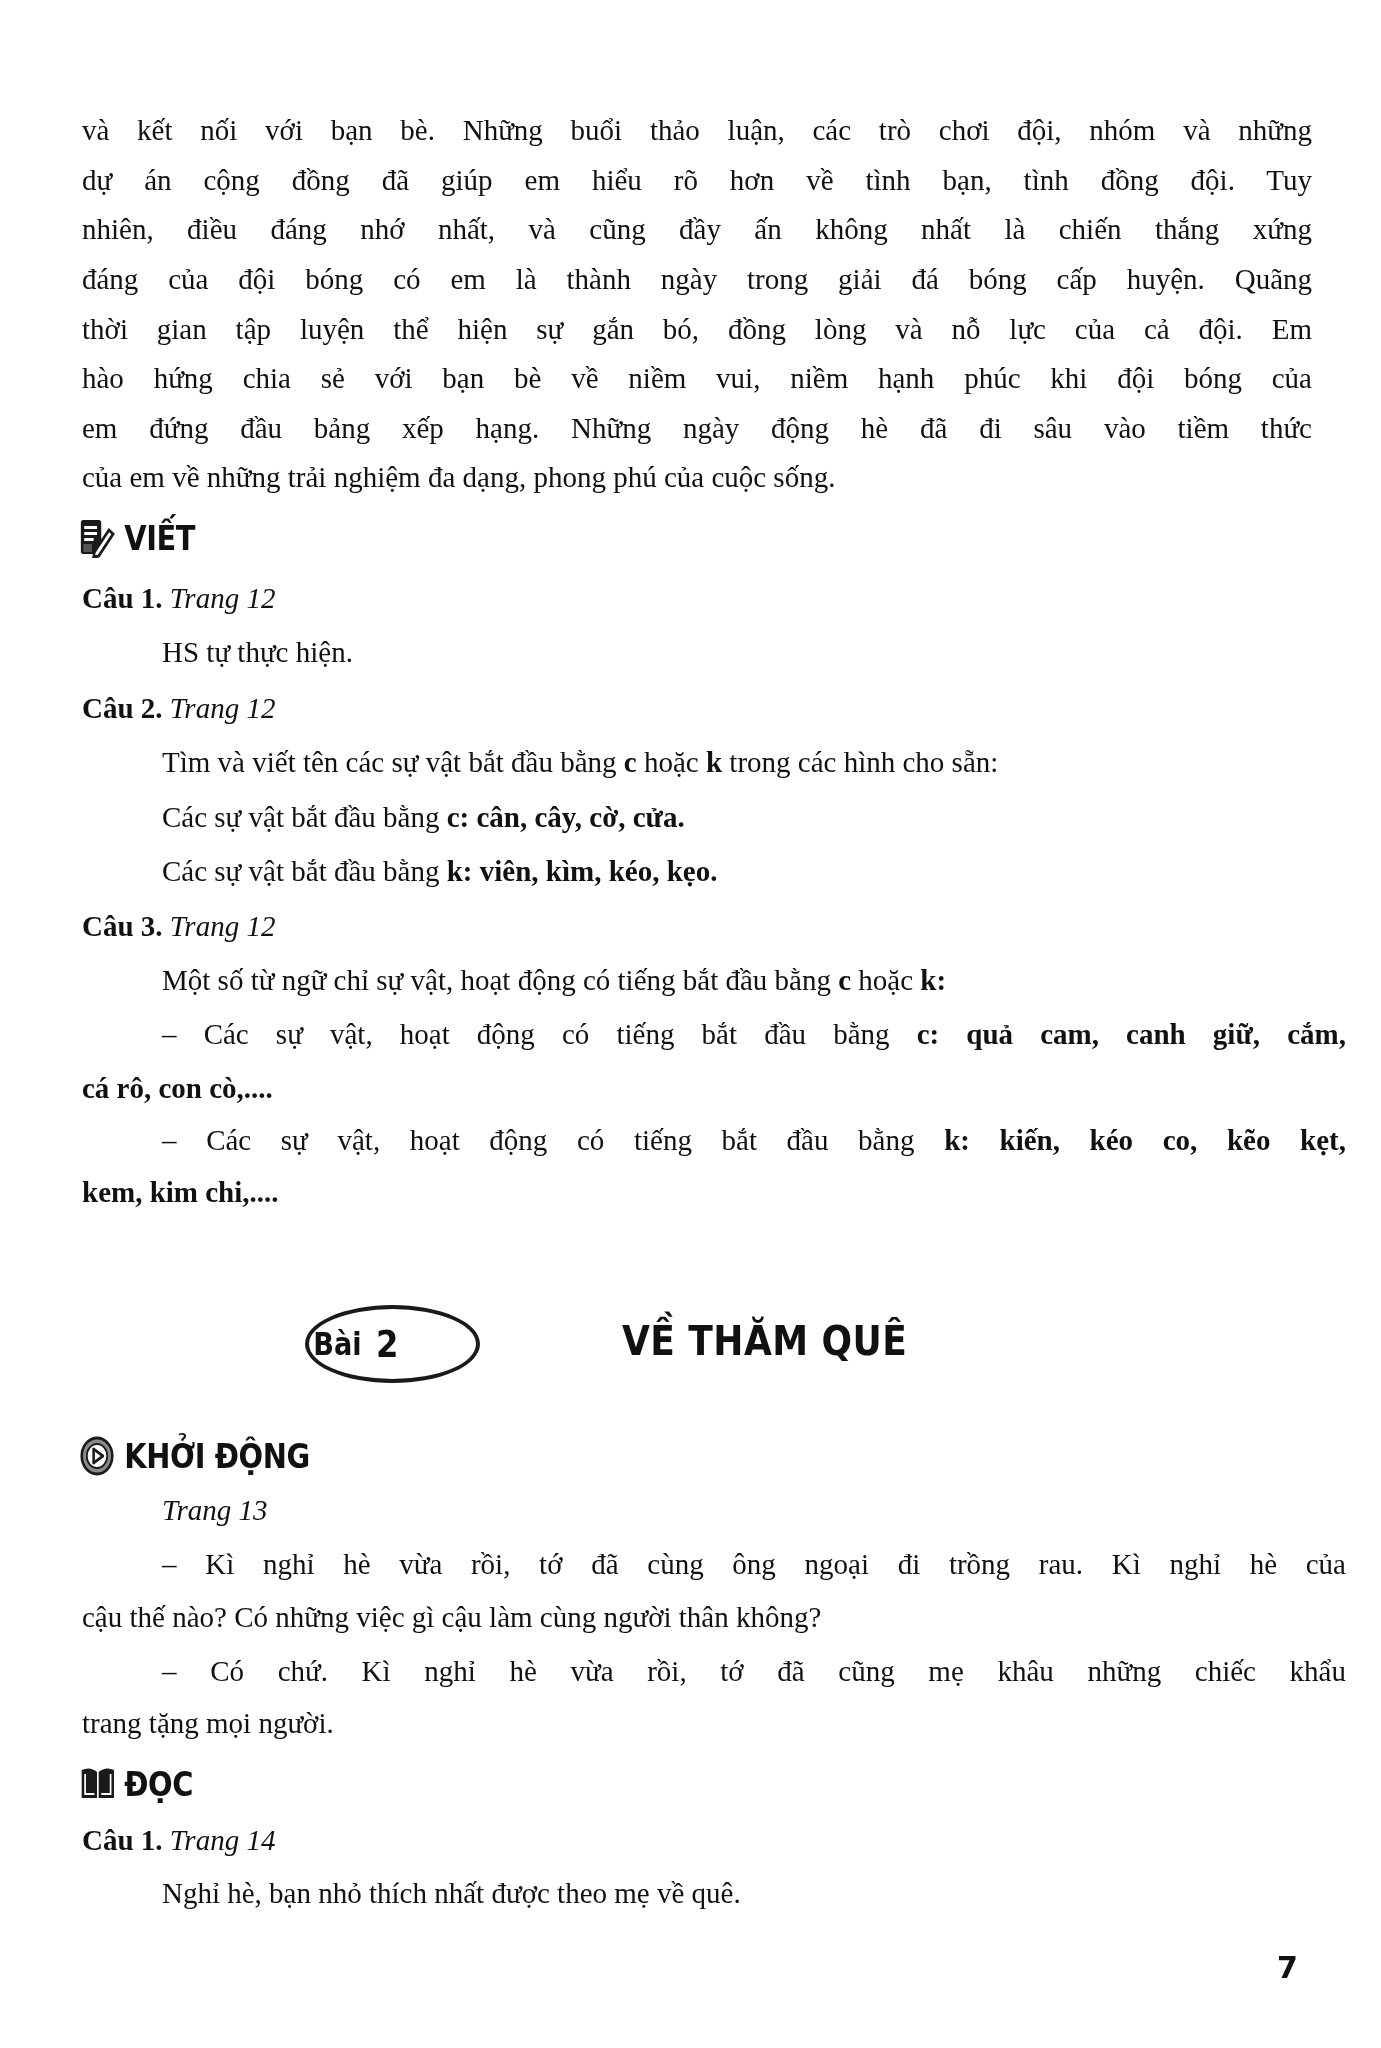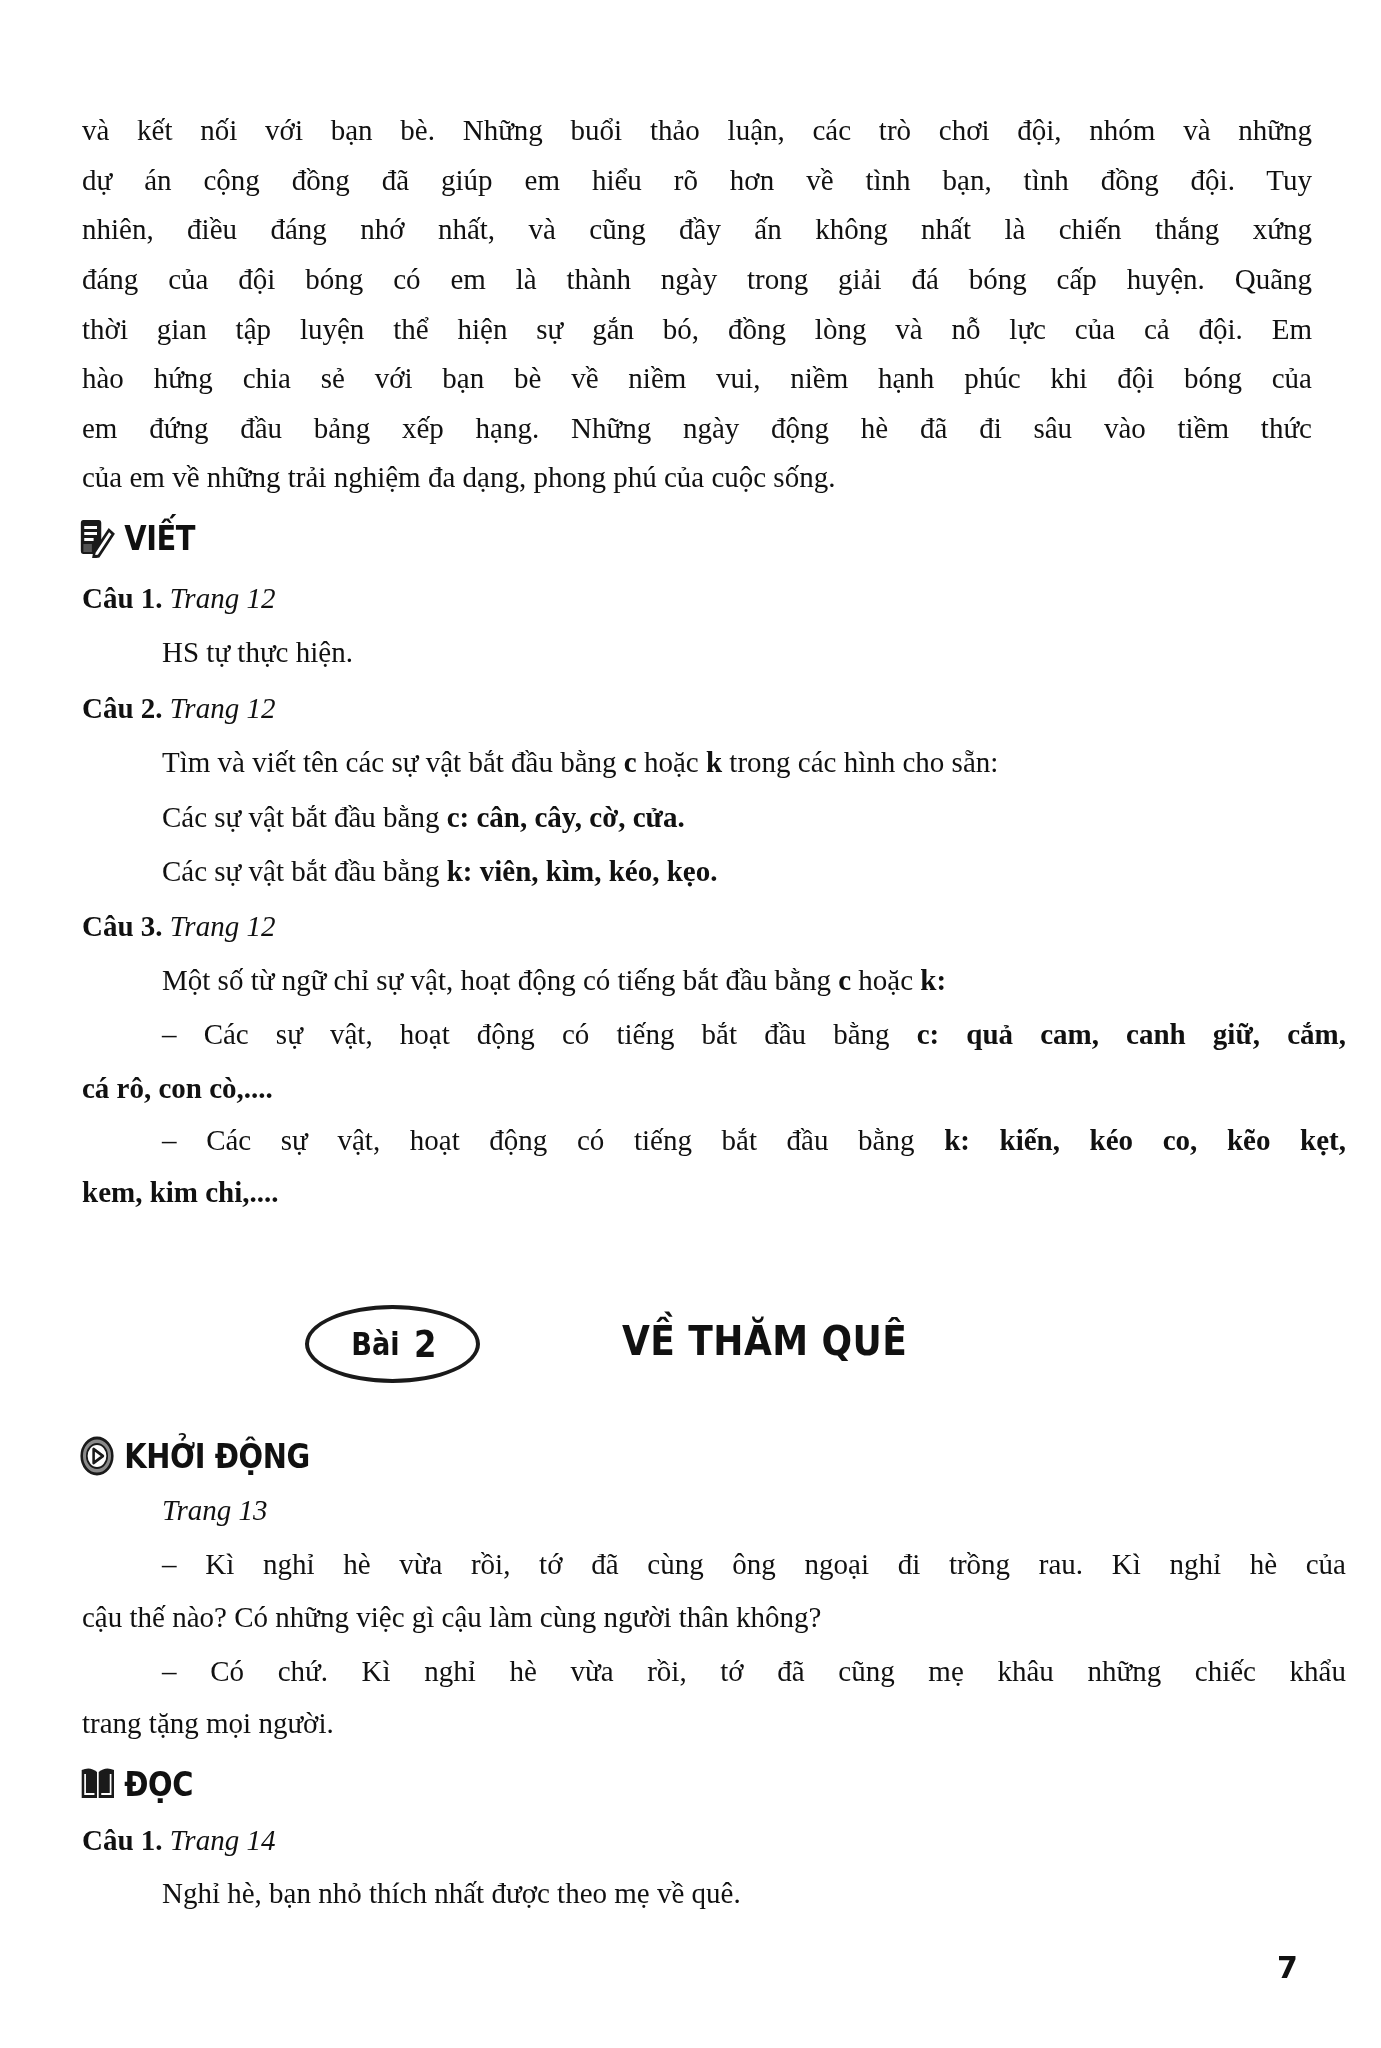--- a/index.html
+++ b/index.html
@@ -17,21 +17,21 @@
   .i { font-style: italic; font-weight: normal; }
   .heading {
     position: absolute; left: 80px; display: flex; align-items: center;
     font-family: "DejaVu Sans", "Liberation Sans", sans-serif; font-weight: bold;
     font-size: 34px; letter-spacing: -0.5px; transform: scaleX(0.85); transform-origin: left center;
   }
   .heading .icon { width: 42px; height: 40px; margin-right: 10px; display: inline-block; }
   .lesson-badge {
     position: absolute; left: 305px; top: 1305px; width: 175px; height: 78px;
     border: 4px solid #1a1a1a; border-radius: 50%; box-sizing: border-box;
-    display: flex; align-items: center; justify-content: center;
+    display: flex; align-items: center; justify-content: flex-start;
     font-family: "DejaVu Sans", "Liberation Sans", sans-serif; font-weight: bold; font-size: 32px;
   }
   .lesson-badge span { transform: scaleX(0.85); display: inline-block; }
   .lesson-badge .num { font-size: 38px; margin-left: 8px; }
   .lesson-title {
     position: absolute; left: 622px; top: 1318px;
     font-family: "DejaVu Sans", "Liberation Sans", sans-serif; font-weight: bold; font-size: 40px;
     transform: scaleX(0.9); transform-origin: left center; letter-spacing: 0.5px;
   }
   .page-number {

